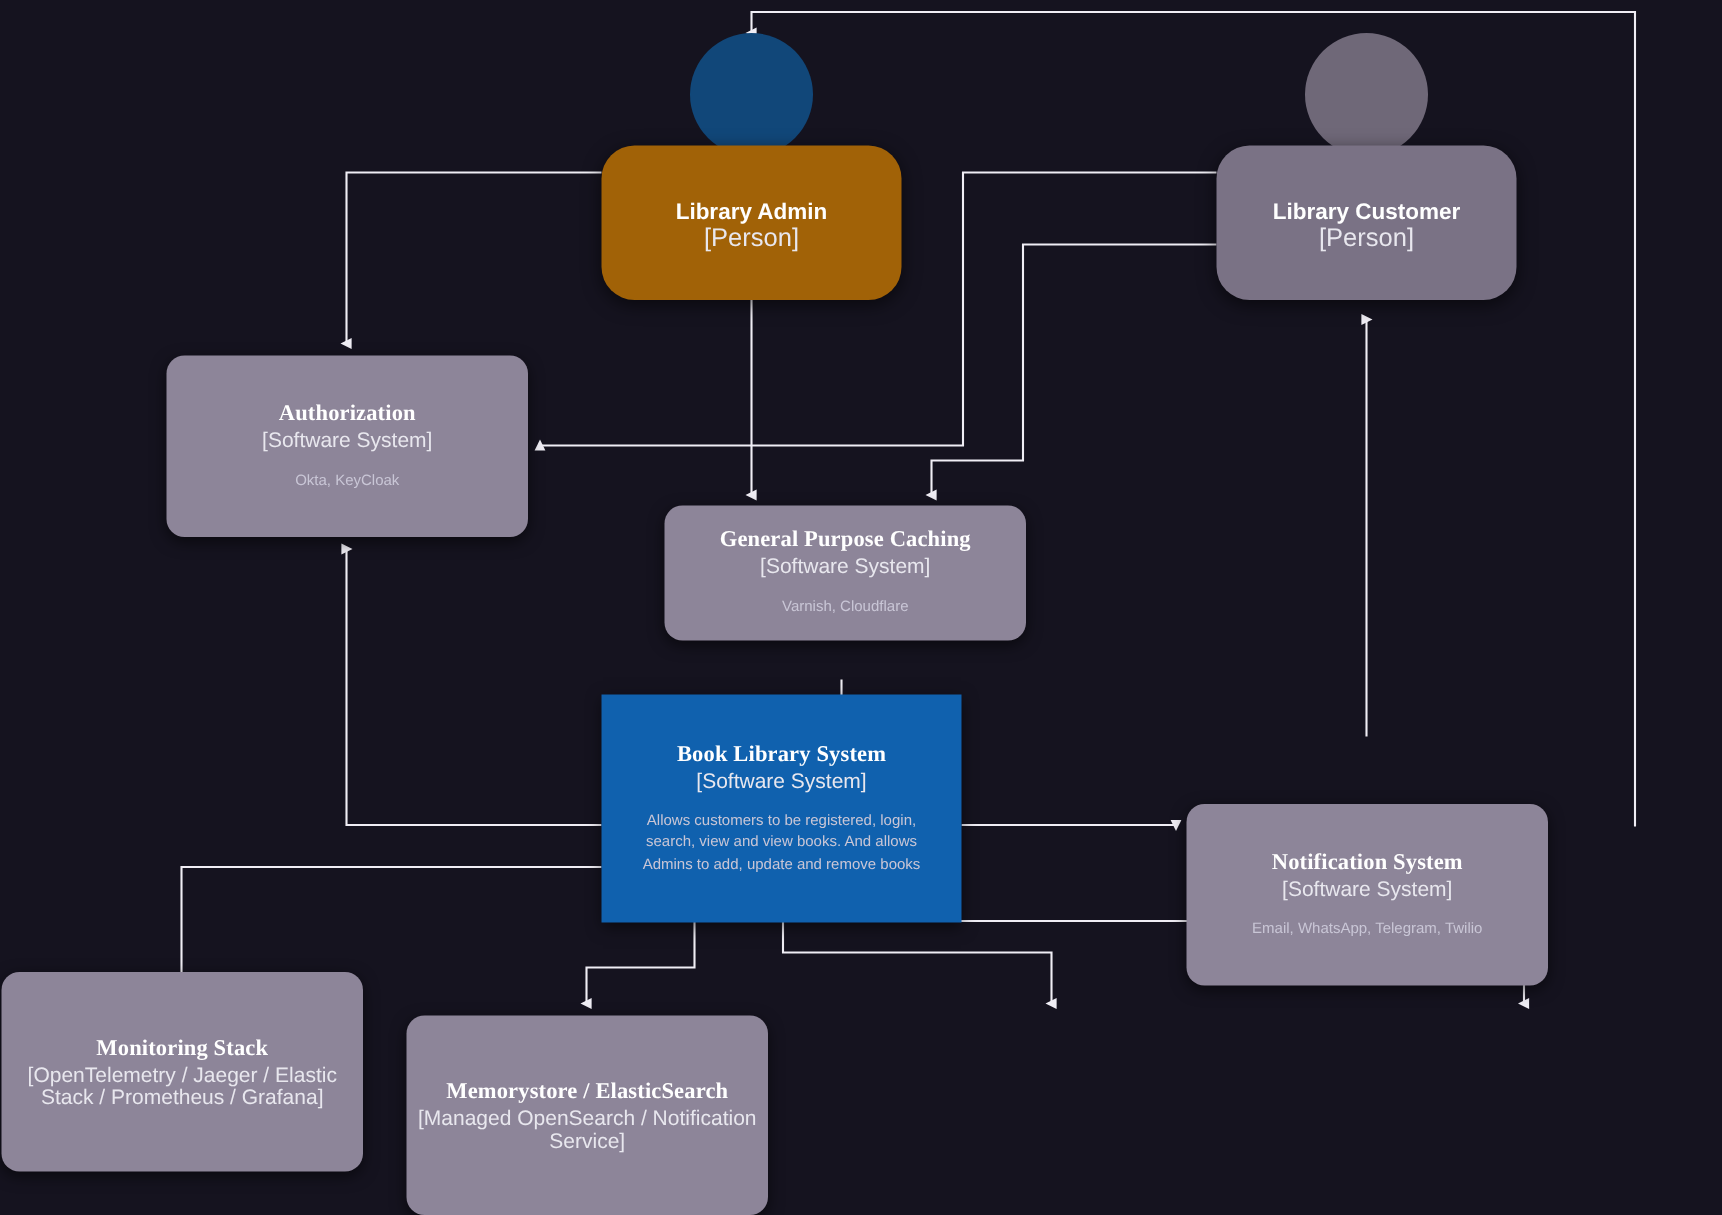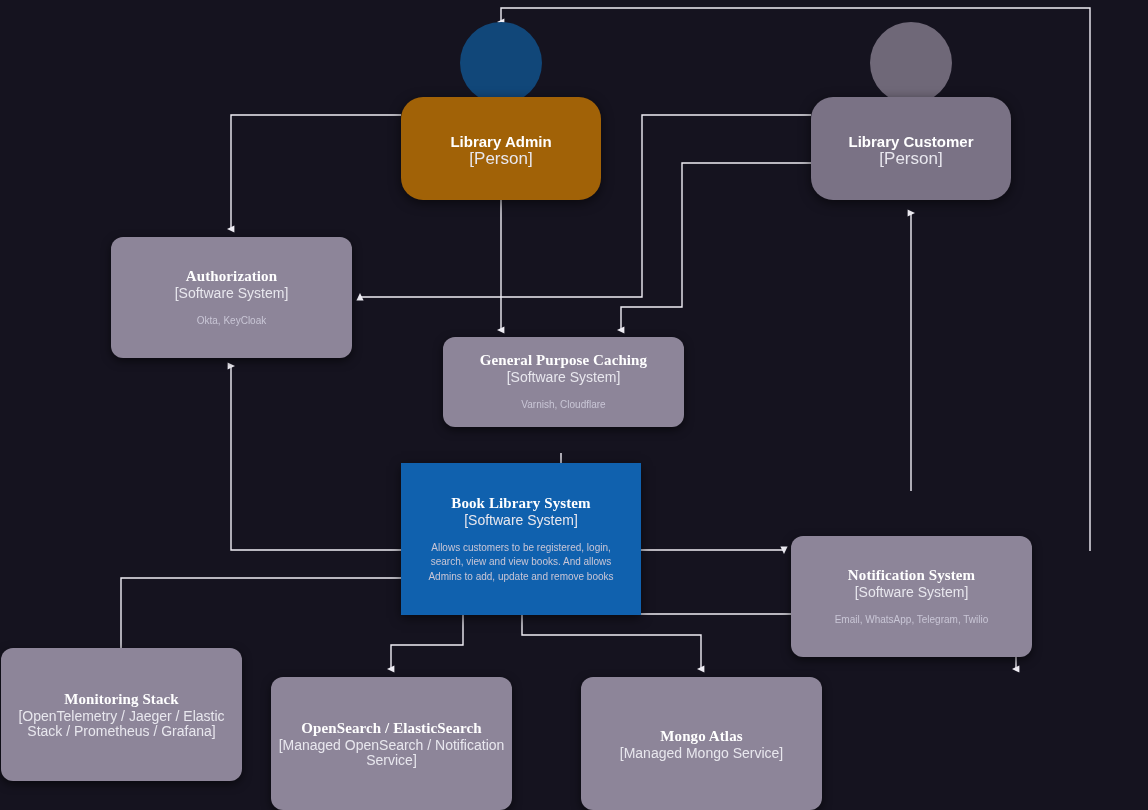--- a/index.html
+++ b/index.html
@@ -166,23 +166,19 @@
     <div class="subtitle">[Software System]</div>
     <div class="desc">Email, WhatsApp, Telegram, Twilio</div>
   </div>
 
   <div class="node sys-grey" style="left:1px; top:648px; width:241px; height:133px;">
     <div class="title">Monitoring Stack</div>
     <div class="subtitle desc-sm">[OpenTelemetry / Jaeger / Elastic Stack / Prometheus / Grafana]</div>
   </div>
 
   <div class="node sys-grey" style="left:271px; top:677px; width:241px; height:133px;">
-    <div class="title">OpenSearch / ElasticSearch</div>
+    <div class="title">Memorystore / ElasticSearch</div>
     <div class="subtitle desc-sm">[Managed OpenSearch / Notification Service]</div>
   </div>
 
-  <div class="node sys-grey" style="left:581px; top:677px; width:241px; height:133px;">
-    <div class="title">Mongo Atlas</div>
-    <div class="subtitle desc-sm">[Managed Mongo Service]</div>
-  </div>
 
 
 </div>
 
 </body></html>

